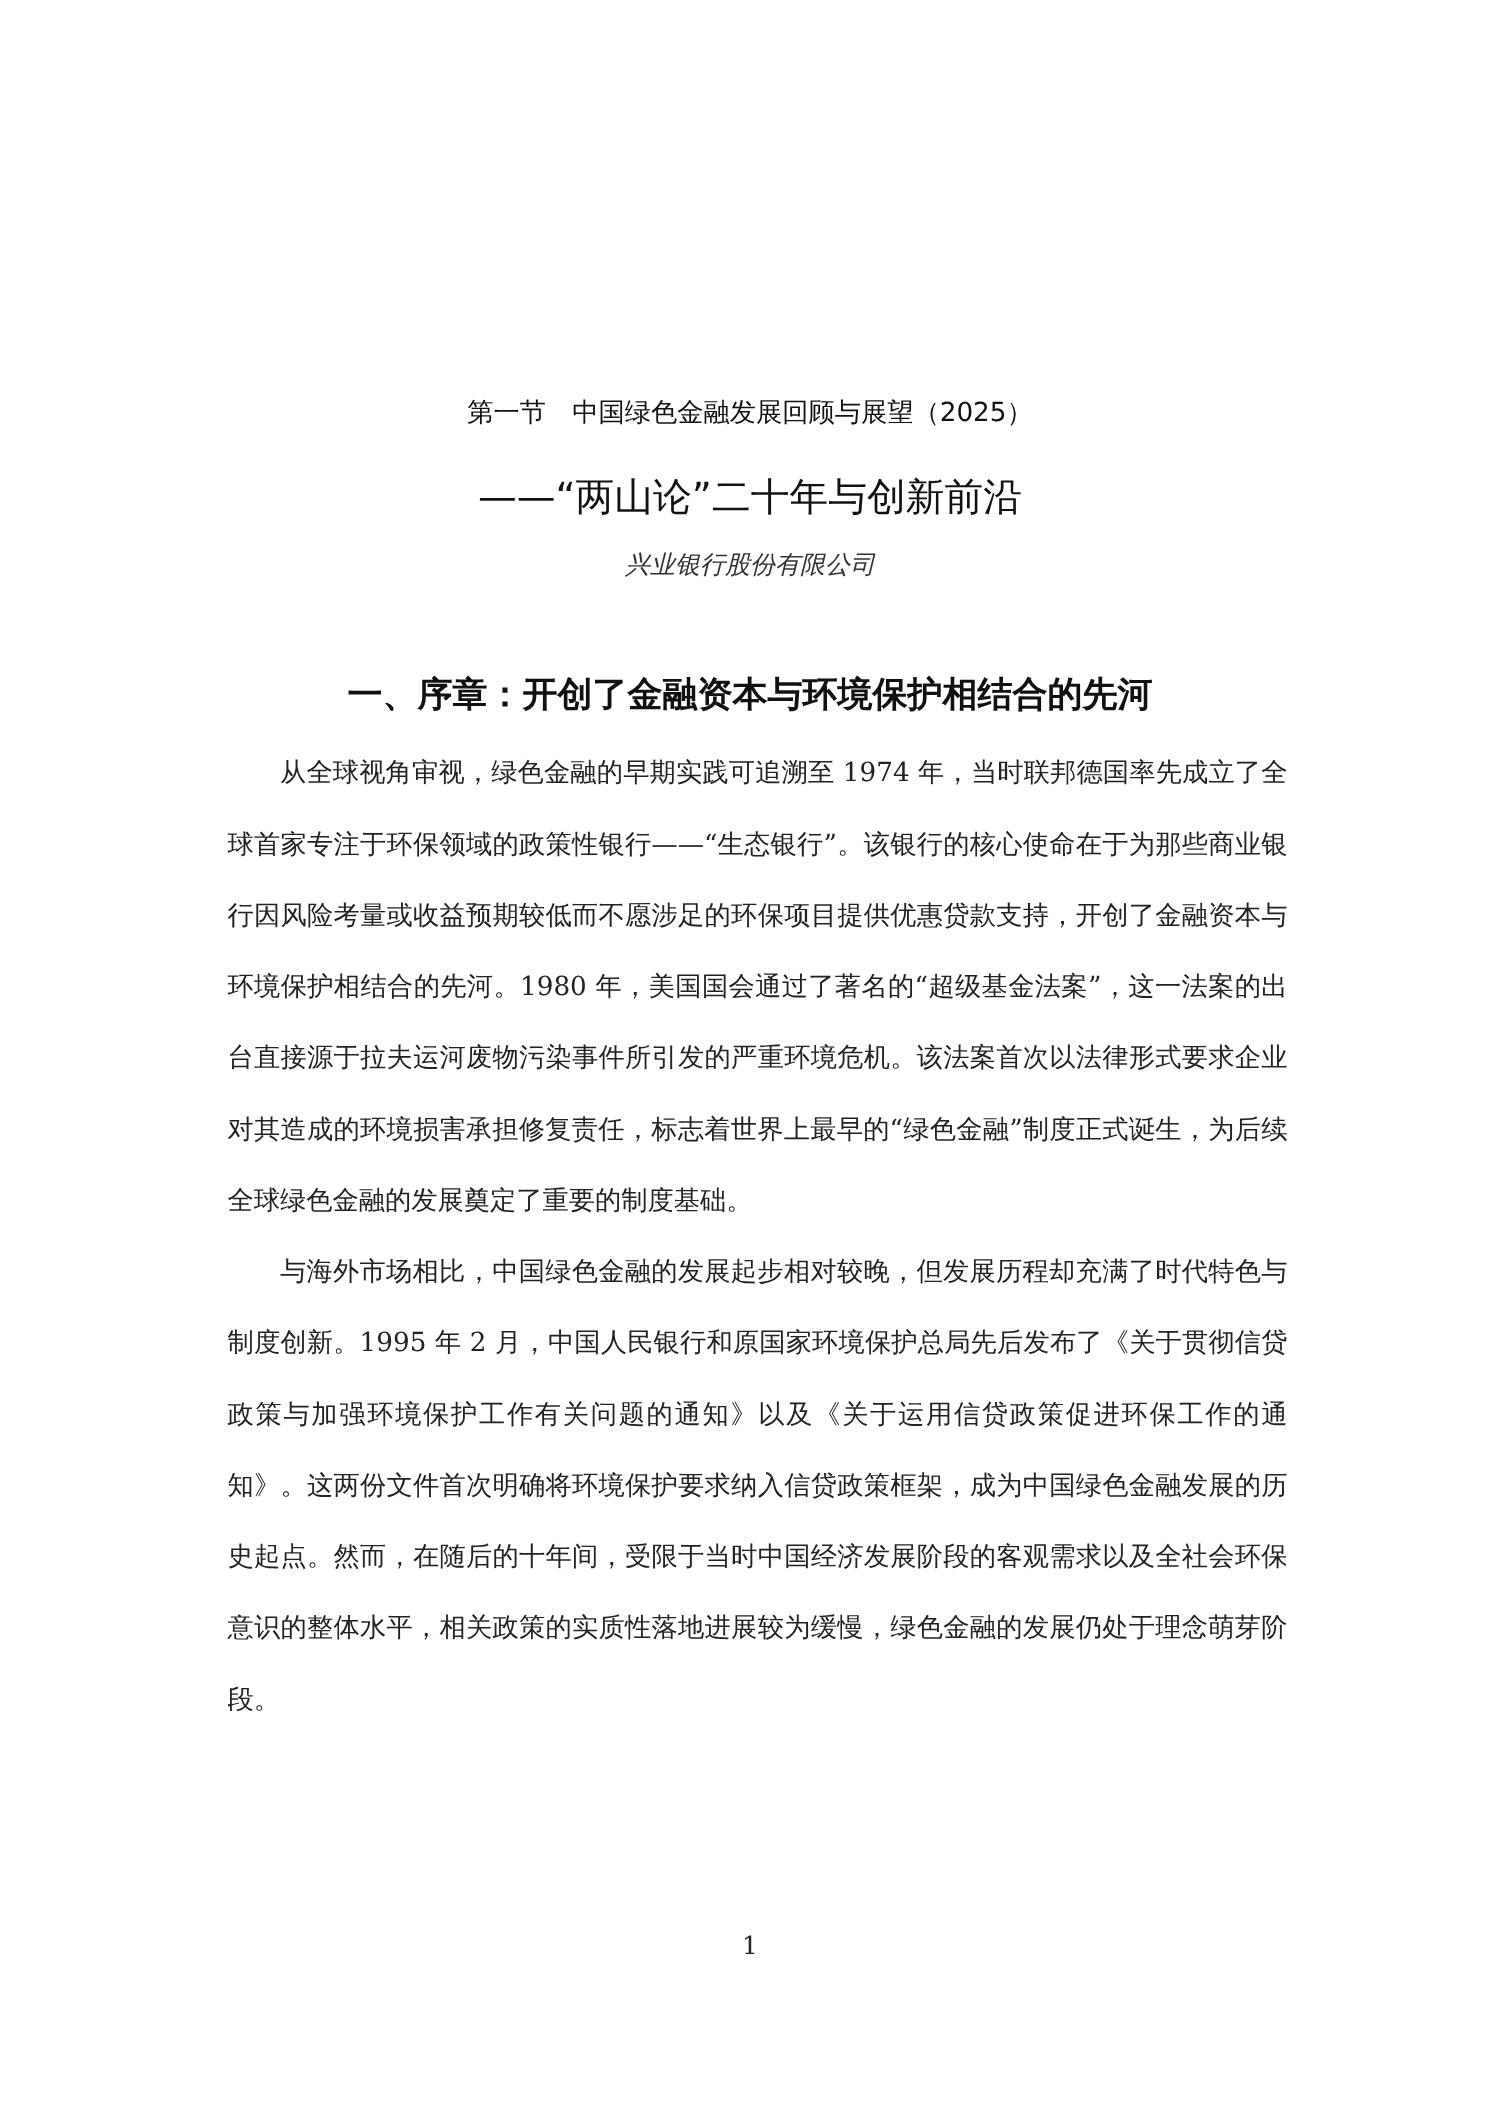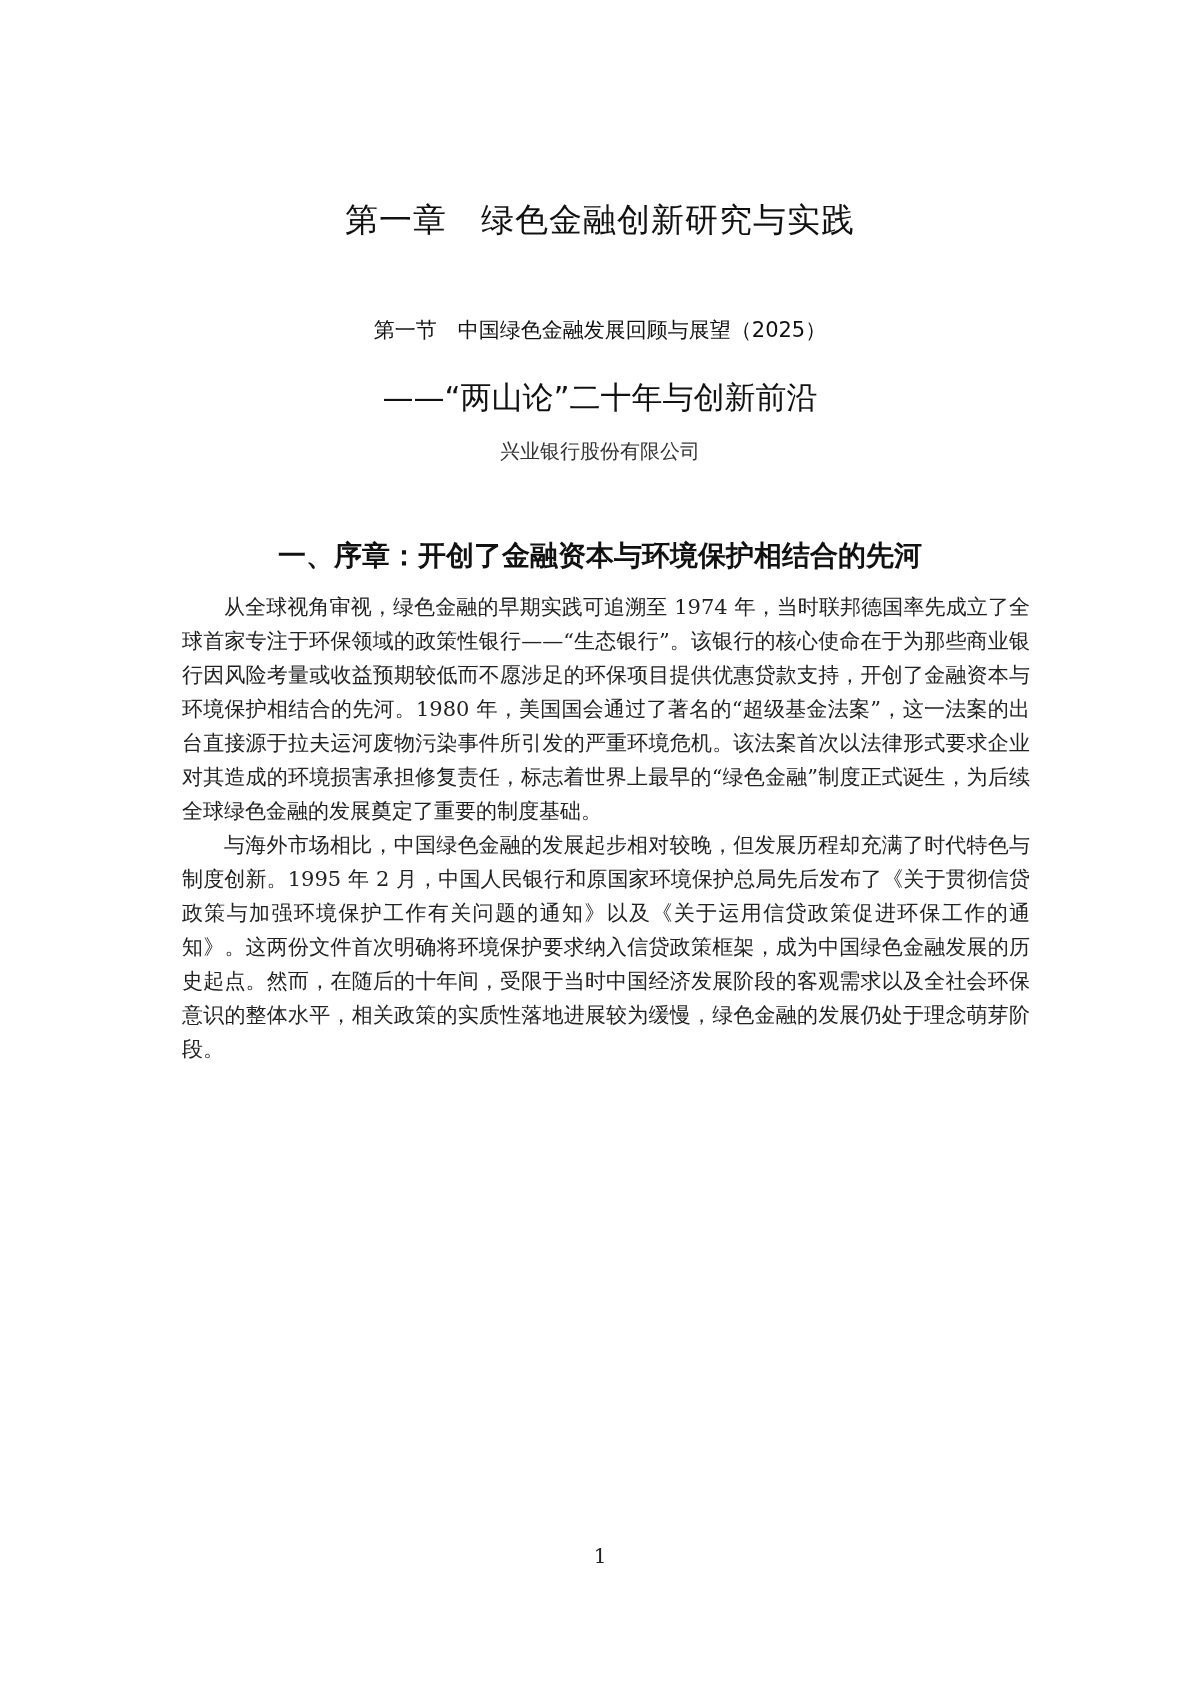--- a/index.html
+++ b/index.html
@@ -6,32 +6,31 @@
   body { width: 1200px; height: 1698px; position: relative; overflow: hidden;
          font-family: "DejaVu Serif", "Liberation Serif", serif; color: #1a1a1a; }
   .page { position: absolute; left: 0; top: 0; width: 1200px; height: 1698px; }
   .chapter-title { position: absolute; top: 198px; left: 0; width: 1200px; text-align: center;
                    font-family: "DejaVu Sans", sans-serif; font-size: 33px; letter-spacing: 1px; color: #111; white-space: pre; }
   .section-title { position: absolute; top: 316px; left: 0; width: 1200px; text-align: center;
                    font-family: "DejaVu Sans", sans-serif; font-size: 21px; color: #111; white-space: pre; }
   .section-subtitle { position: absolute; top: 377px; left: 0; width: 1200px; text-align: center;
                       font-family: "DejaVu Sans", sans-serif; font-size: 31px; color: #111; }
   .author { position: absolute; top: 438px; left: 0; width: 1200px; text-align: center;
-            font-size: 20px; color: #333; }
+            font-size: 20px; color: #333; font-style: italic; }
   .heading-1 { position: absolute; top: 537px; left: 0; width: 1200px; text-align: center;
                font-family: "DejaVu Sans", sans-serif; font-size: 28px; font-weight: bold; color: #111; }
   .body { position: absolute; top: 590px; left: 182px; width: 848px; }
-  .para { margin: 0; font-size: 21px; line-height: 34px; text-align: justify; text-indent: 2em; color: #222; }
+  .para { margin: 0; font-size: 21px; line-height: 57px; text-align: justify; text-indent: 2em; color: #222; }
   .page-number { position: absolute; top: 1544px; left: 0; width: 1200px; text-align: center; font-size: 20px; color: #222; }
 </style>
 </head>
 <body>
 
 <div class="page">
-  <div class="chapter-title">第一章　绿色金融创新研究与实践</div>
   <div class="section-title">第一节　中国绿色金融发展回顾与展望（2025）</div>
   <div class="section-subtitle">——“两山论”二十年与创新前沿</div>
   <div class="author">兴业银行股份有限公司</div>
   <div class="heading-1">一、序章：开创了金融资本与环境保护相结合的先河</div>
   <div class="body">
     <p class="para">从全球视角审视，绿色金融的早期实践可追溯至 1974 年，当时联邦德国率先成立了全球首家专注于环保领域的政策性银行——“生态银行”。该银行的核心使命在于为那些商业银行因风险考量或收益预期较低而不愿涉足的环保项目提供优惠贷款支持，开创了金融资本与环境保护相结合的先河。1980 年，美国国会通过了著名的“超级基金法案”，这一法案的出台直接源于拉夫运河废物污染事件所引发的严重环境危机。该法案首次以法律形式要求企业对其造成的环境损害承担修复责任，标志着世界上最早的“绿色金融”制度正式诞生，为后续全球绿色金融的发展奠定了重要的制度基础。</p>
     <p class="para">与海外市场相比，中国绿色金融的发展起步相对较晚，但发展历程却充满了时代特色与制度创新。1995 年 2 月，中国人民银行和原国家环境保护总局先后发布了《关于贯彻信贷政策与加强环境保护工作有关问题的通知》以及《关于运用信贷政策促进环保工作的通知》。这两份文件首次明确将环境保护要求纳入信贷政策框架，成为中国绿色金融发展的历史起点。然而，在随后的十年间，受限于当时中国经济发展阶段的客观需求以及全社会环保意识的整体水平，相关政策的实质性落地进展较为缓慢，绿色金融的发展仍处于理念萌芽阶段。</p>
   </div>
   <div class="page-number">1</div>
 </div>

